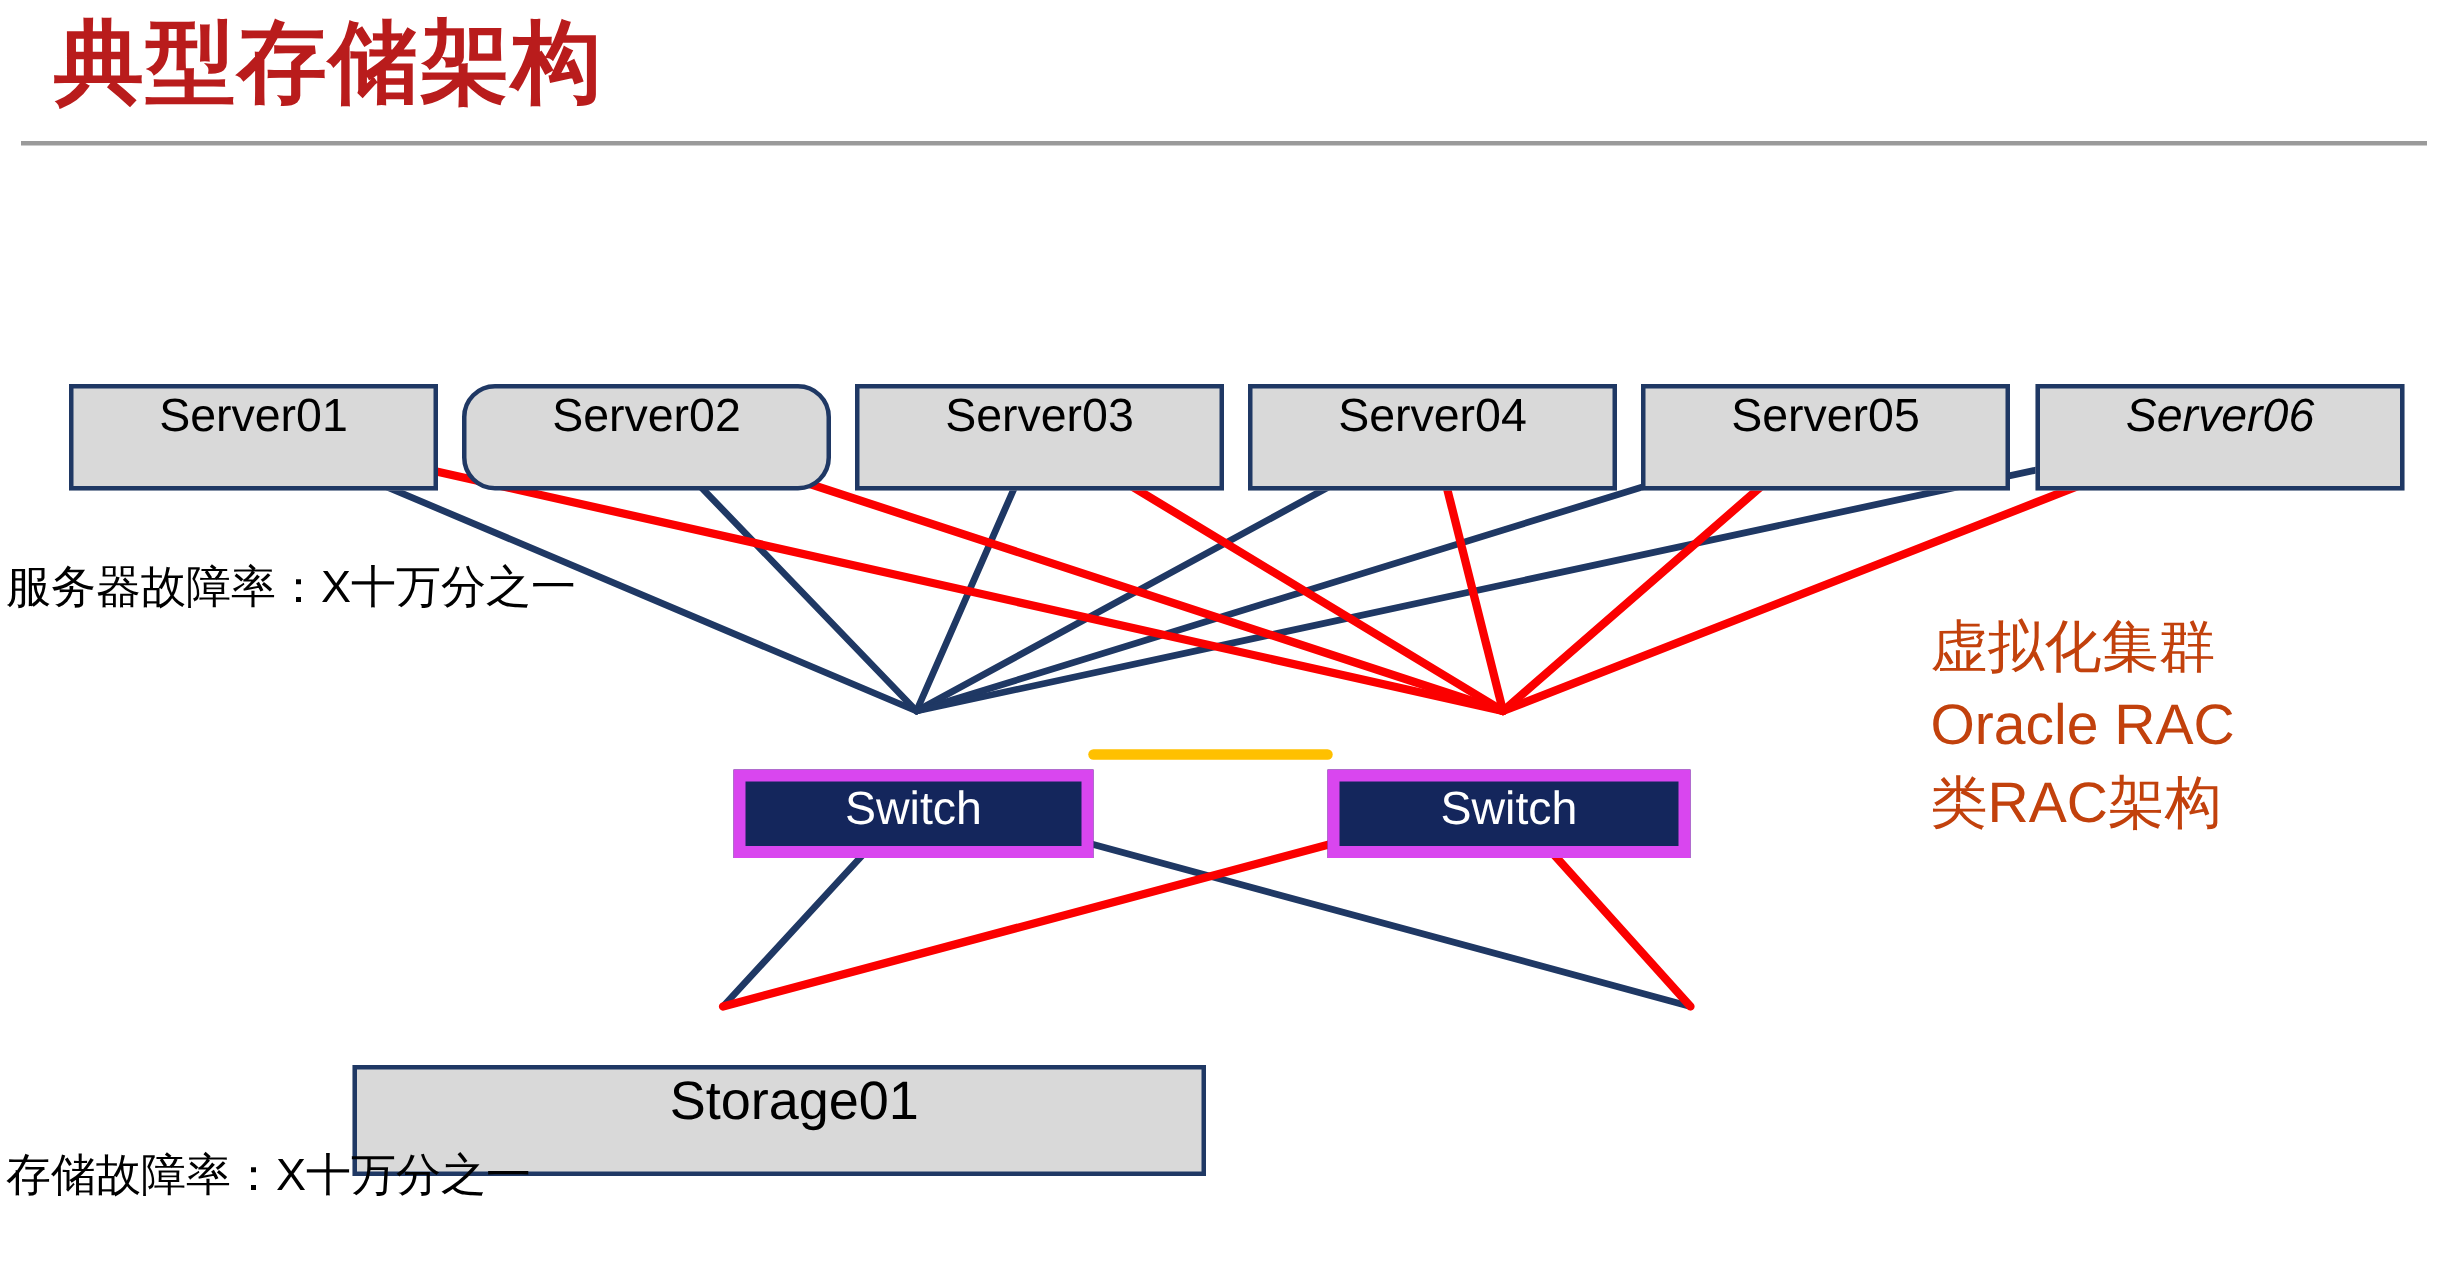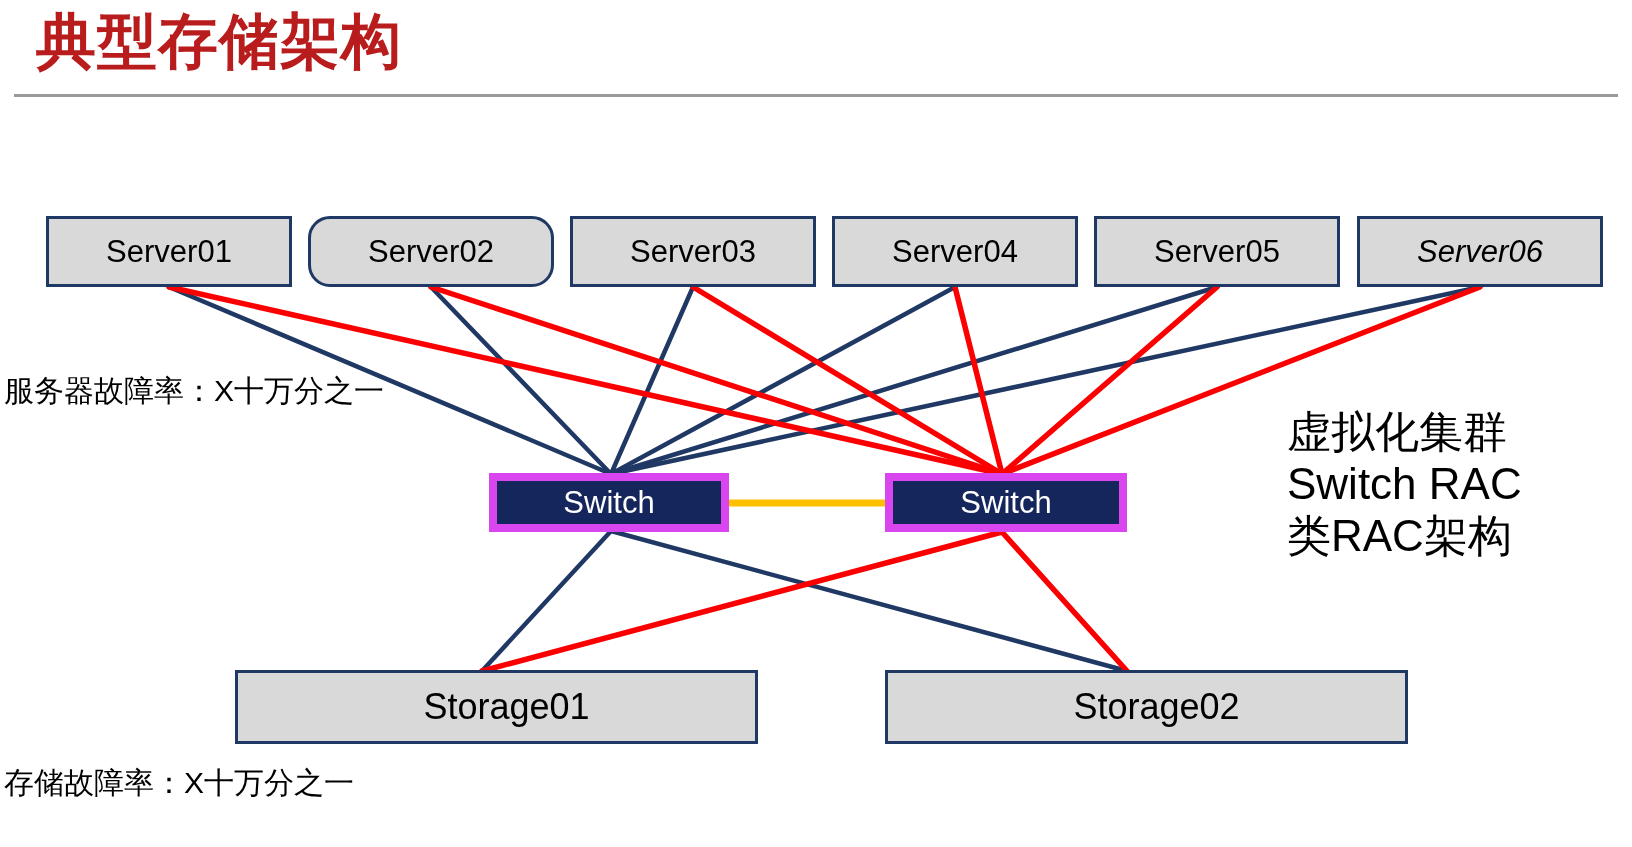--- a/index.html
+++ b/index.html
@@ -5,39 +5,39 @@
   html,body{margin:0;padding:0;background:#ffffff;}
   body{font-family:"Liberation Sans","DejaVu Sans",sans-serif;}
   .slide{position:relative;width:1632px;height:847px;background:#ffffff;overflow:hidden;}
 
   .title{position:absolute;left:36px;top:2px;font-size:60px;font-weight:bold;
          color:#b91c1c;letter-spacing:1px;}
   .divider{position:absolute;left:14px;top:94px;width:1604px;height:3px;background:#9a9a9a;}
 
   .lines{position:absolute;left:0;top:0;width:1632px;height:847px;z-index:1;}
 
-  .node{position:absolute;display:flex;align-items:center;justify-content:center;
-        box-sizing:border-box;z-index:2;}
+  .node{position:absolute;display:flex;align-items:flex-start;justify-content:center;
+        box-sizing:border-box;z-index:2;margin-top:40px;}
   .grayBox{background:#D9D9D9;border:3px solid #1F3864;color:#000000;}
   .server{top:216px;width:246px;height:71px;font-size:31px;}
   .s1{left:46px;} .s2{left:308px;border-radius:22px;} .s3{left:570px;} .s4{left:832px;} .s5{left:1094px;} .s6{left:1357px;font-style:italic;}
 
   .switch{background:#14265C;border:8px solid #d946ef;color:#ffffff;font-size:31px;
           top:473px;height:59px;}
   .sw1{left:489px;width:240px;}
   .sw2{left:885px;width:242px;}
 
-  .storage{top:670px;width:523px;height:74px;font-size:36px;padding-left:20px;}
+  .storage{top:670px;width:569px;height:74px;font-size:36px;padding-left:20px;}
   .st1{left:235px;} .st2{left:885px;}
 
   .sideLabel{position:absolute;color:#000000;font-size:30px;z-index:2;white-space:nowrap;}
   .srvFail{left:4px;top:371px;}
   .stoFail{left:4px;top:763px;text-align:center;}
 
-  .rightNote{position:absolute;left:1287px;top:406px;color:#000000;font-size:44px;
+  .rightNote{position:absolute;left:1287px;top:406px;color:#c2410c;font-size:38px;
              line-height:52px;z-index:2;white-space:nowrap;}
 </style>
 </head>
 <body>
 
 <div class="slide">
 
   <div class="title">典型存储架构</div>
   <div class="divider"></div>
 
@@ -84,26 +84,23 @@
 
   <div class="node switch sw1">
     <span>Switch</span>
   </div>
   <div class="node switch sw2">
     <span>Switch</span>
   </div>
 
   <div class="rightNote">
     <div>虚拟化集群</div>
-    <div>Switch RAC</div>
+    <div>Oracle RAC</div>
     <div>类RAC架构</div>
   </div>
 
   <div class="node grayBox storage st1">
     <span>Storage01</span>
-  </div>
-  <div class="node grayBox storage st2">
-    <span>Storage02</span>
   </div>
 
   <div class="sideLabel stoFail">存储故障率：X十万分之一</div>
 
 </div>
 
 </body></html>

